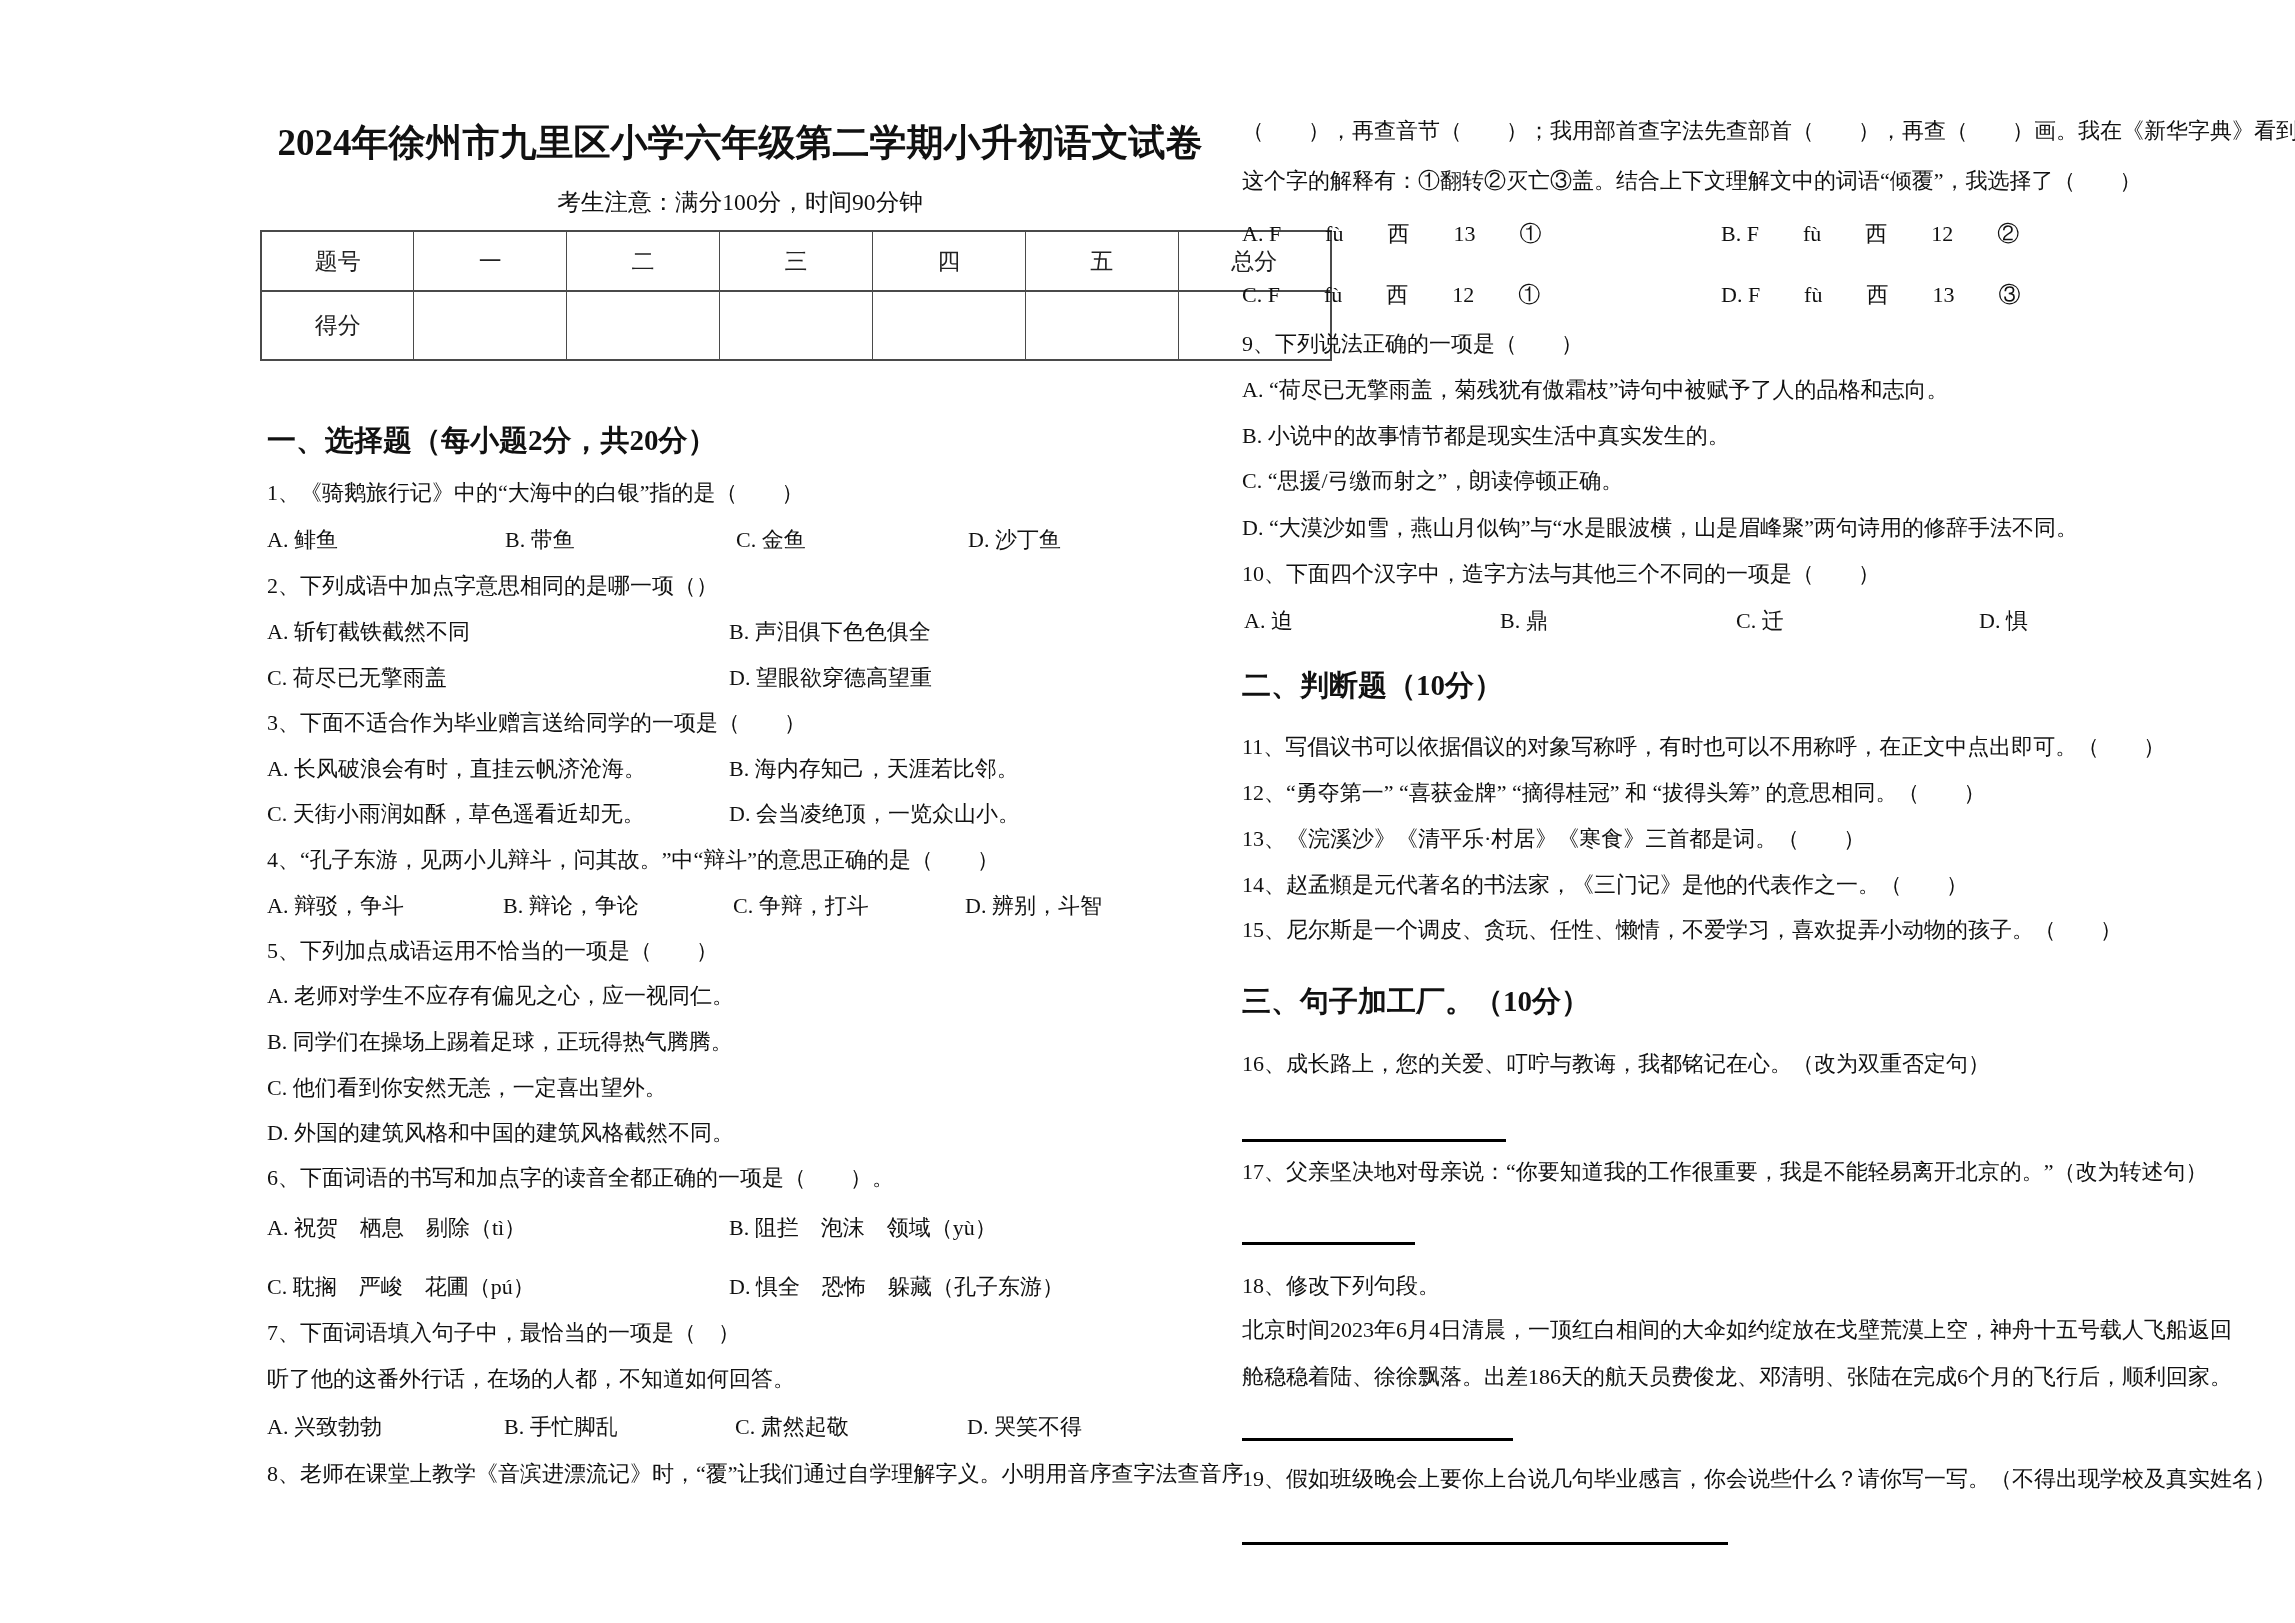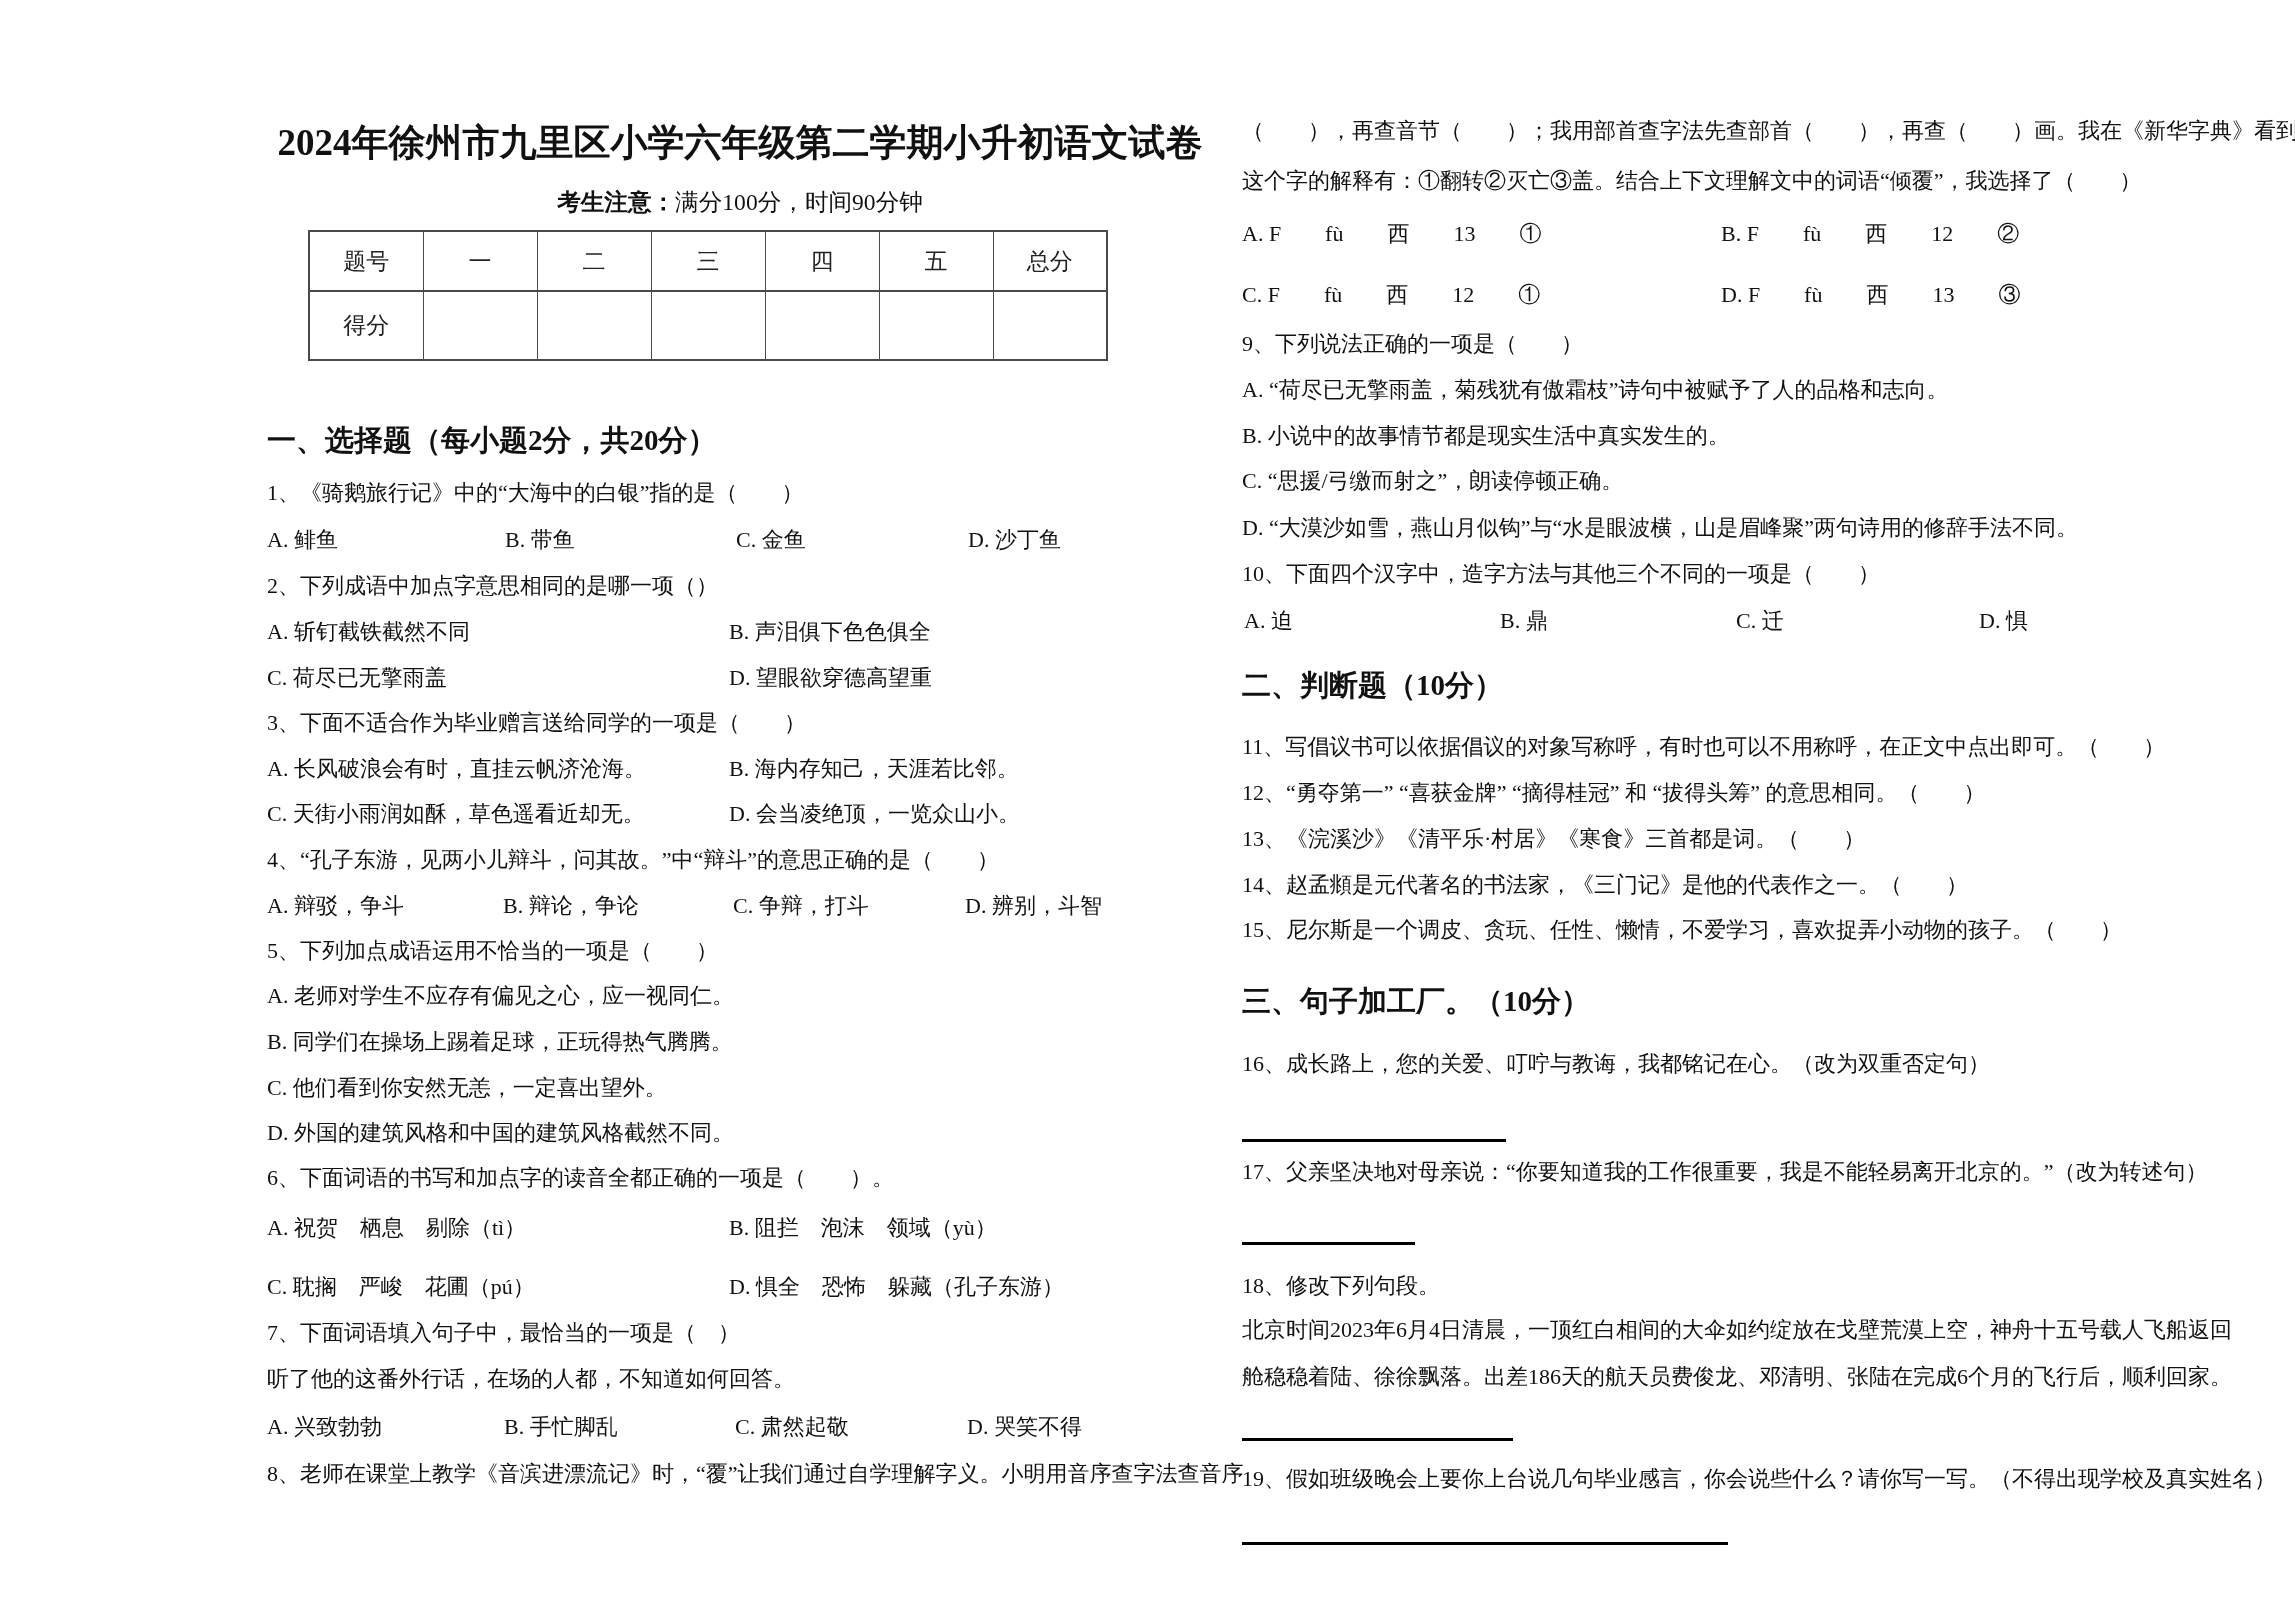--- a/index.html
+++ b/index.html
@@ -4,23 +4,23 @@
 <style>
   html,body{margin:0;padding:0;}
   body{width:2295px;height:1624px;background:#ffffff;}
   .page{position:relative;width:2295px;height:1624px;background:#fff;overflow:hidden;
         font-family:"Liberation Serif","DejaVu Serif",serif;color:#111;}
   .ln{position:absolute;white-space:nowrap;font-size:22px;line-height:1.2;}
   .h{font-size:29px;font-weight:bold;}
   .ttl{position:absolute;left:260px;width:960px;text-align:center;font-size:37px;
        font-weight:bold;white-space:nowrap;}
   .ntc{position:absolute;left:260px;width:960px;text-align:center;font-size:23.6px;white-space:nowrap;}
-  .ntc .lbl{font-weight:bold;margin-top:24px;}
-  table.score{position:absolute;left:260px;top:230px;width:800px;border-collapse:collapse;
-       table-layout:fixed;margin-left:48px;}
+  .ntc .lbl{font-weight:normal;margin-top:24px;}
+  table.score{position:absolute;left:260px;top:230px;width:1072px;border-collapse:collapse;
+       table-layout:fixed;}
   table.score td{border:1.4px solid #4a4a4a;text-align:center;vertical-align:middle;
        font-size:23px;color:#222;}
   table.score{border:2.1px solid #4a4a4a;}
   table.score tr.r1 td{height:56px;border-bottom:2.1px solid #4a4a4a;}
   table.score tr.r2 td{height:65px;}
   .ul{position:absolute;height:2.8px;background:#000;}
 </style>
 </head>
 <body>
 

